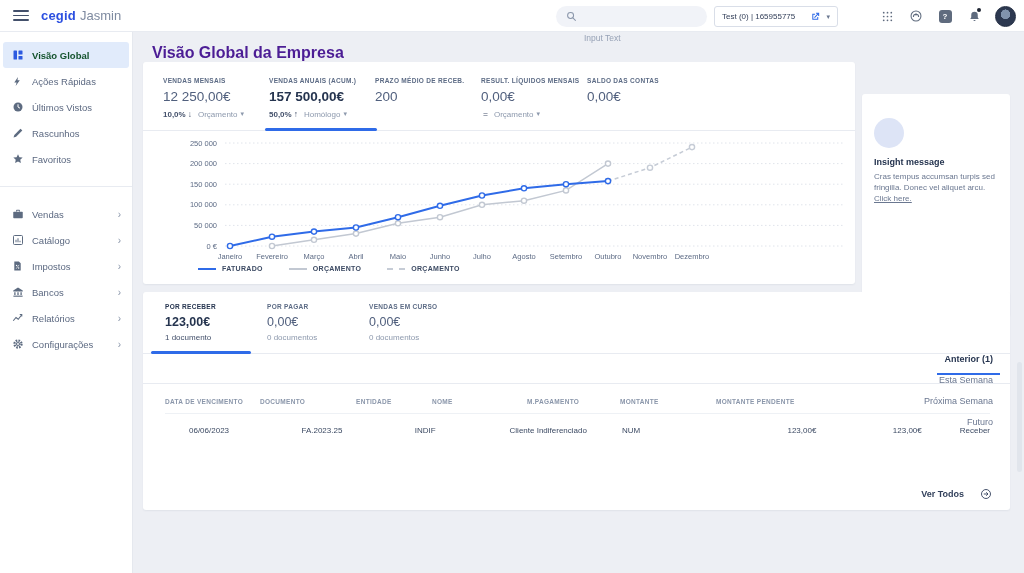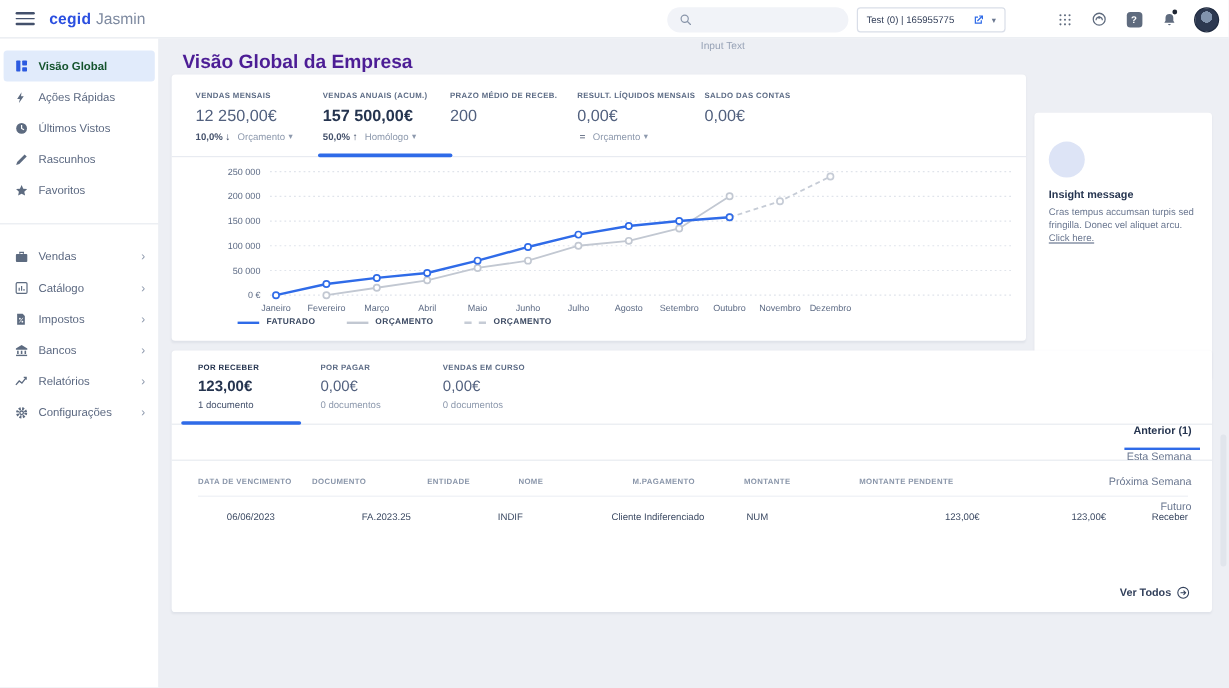--- a/index.html
+++ b/index.html
@@ -100,21 +100,21 @@
   .tbl-head { display:flex; padding:14px 0 8px 0; border-bottom:1px solid #eef1f5; }
   .tbl-head .th { font-size:6.5px; font-weight:700; letter-spacing:.3px; color:#8a96aa; white-space:nowrap; }
   .tbl-row { display:flex; align-items:center; padding:12px 0; }
   .tbl-row .td { font-size:8px; color:#3c4a63; white-space:nowrap;margin-left:24px; }
   .c1{width:95px;} .c2{width:96px;} .c3{width:76px;} .c4{width:95px;} .c5{width:93px;}
   .c6{width:90px;} .c7{width:95px; padding-left:6px;}
   .c6.num,.c7.num { text-align:right; }
   .c7.num { padding-right:8px; }
   .c8{flex:1; padding-left:6px;}
   .link { color:#2f6be8; cursor:pointer; }
-  .card2-footer { position:absolute; right:18px; bottom:10px; display:flex; align-items:center; gap:4px; cursor:pointer; }
+  .card2-footer { position:absolute; right:18px; bottom:10px; display:flex; align-items:center; gap:16px; cursor:pointer; }
   .ver-todos { font-size:9px; font-weight:700; color:#33415c; }
   
   .scrollbar { position:absolute; right:2px; top:330px; width:5px; height:110px; background:#e1e5ec; border-radius:3px; }
 </style>
 </head>
 <body>
 
 <div class="topbar">
   <div class="hamburger">
       <span></span>

